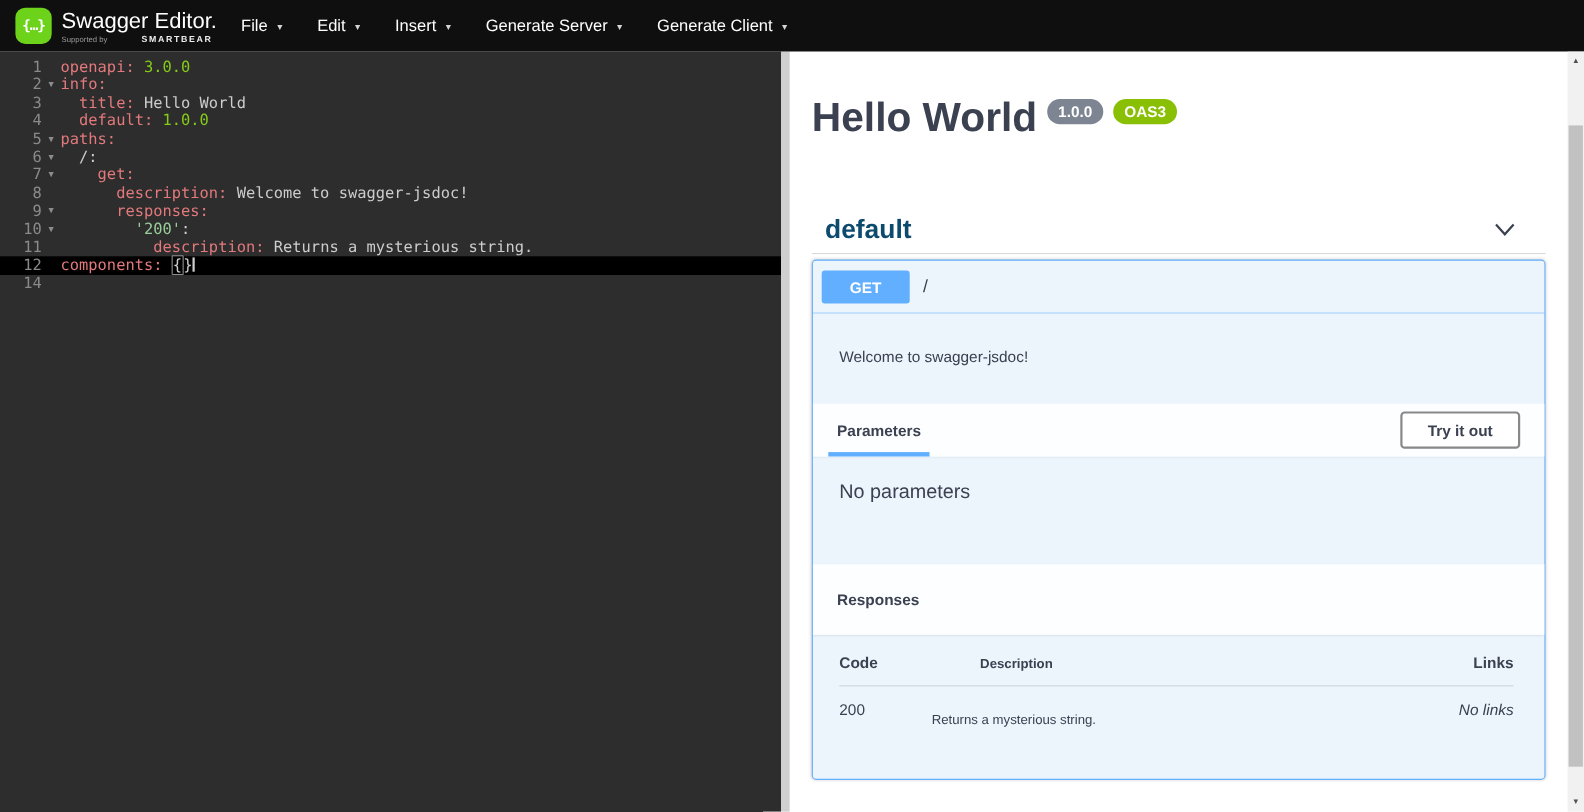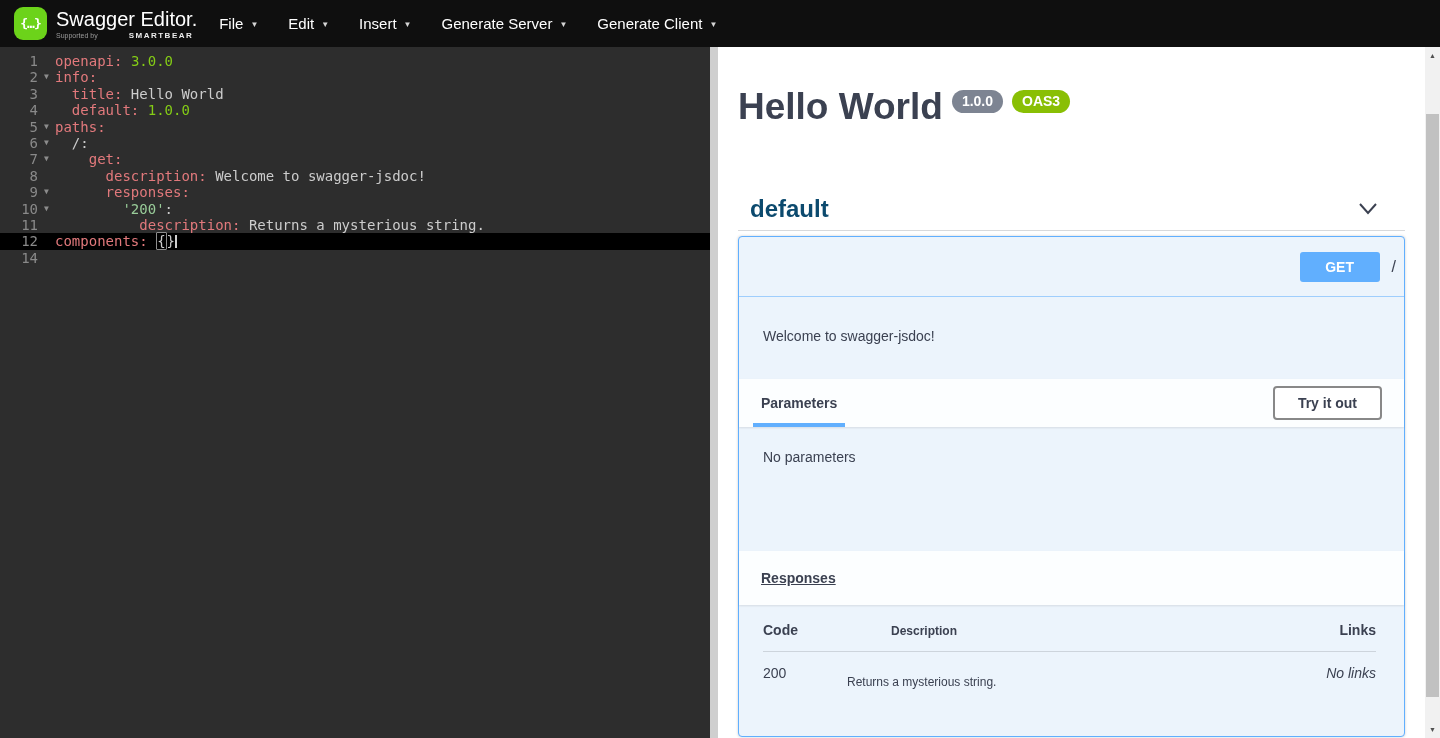--- a/index.html
+++ b/index.html
@@ -51,38 +51,38 @@
   .pill.version { background:var(--badge-gray,#7d8492); }
   .pill.oas { background:var(--badge-green,#89bf04); }
 
   .tag-header { margin-top:71px; display:flex; align-items:center; justify-content:space-between;
                 padding:0 7px 0 12px; border-bottom:1px solid #d8d9db; height:35px; cursor:pointer; }
   .tag-title { font-size:24px; font-weight:bold; color:#0c4a6e; position:relative; top:-4px; }
   .chevron { margin-right:20px; position:relative; top:-4px; }
 
   .opblock { margin-top:5px; border:1px solid var(--get-blue,#61affe); border-radius:4px;
              background:#ecf4fc; box-shadow:0 0 3px rgba(0,0,0,.19); }
-  .op-summary { height:60px; display:flex; align-items:center; padding:0 8px;
-                border-bottom:1px solid rgba(97,175,254,.55); cursor:pointer;justify-content:flex-end; }
+  .op-summary { height:48px; display:flex; align-items:center; padding:0 8px;
+                border-bottom:1px solid rgba(97,175,254,.55); cursor:pointer; }
   .method-btn { background:var(--get-blue,#61affe); color:#fff; width:80px; text-align:center;
                 padding:7px 0; border-radius:3px; font-size:14px; font-weight:bold; border:none; }
   .op-path { margin-left:12px; font-size:16px; color:#3b4151; }
   .op-desc { height:82px; padding:31px 15px 0 24px; font-size:14px; }
 
   .sec-header { background:rgba(255,255,255,.85); box-shadow:0 1px 2px rgba(0,0,0,.1);
                 display:flex; align-items:center; justify-content:space-between; }
   .params-header { height:48px; padding:0 22px; }
   .tab-item { position:relative; height:100%; display:flex; align-items:center; cursor:pointer; }
   .tab-label { font-size:14px; font-weight:bold; color:#3b4151; }
   .tab-underline { position:absolute; bottom:0; left:-8px; right:-8px; height:4px;
                    background:var(--get-blue,#61affe); }
   .try-btn { background:#fff; border:2px solid #888; border-radius:4px; color:#3b4151;
              font-size:14px; font-weight:bold; padding:7px 23px; font-family:inherit; cursor:pointer; }
-  .params-body { height:124px; padding:22px 24px 0; font-size:14px; }
-  .resp-header { height:54px; padding:0 22px;text-decoration:underline; }
+  .params-body { height:98px; padding:22px 24px 0; font-size:18px; }
+  .resp-header { height:64px; padding:0 22px; }
   .resp-body { height:131px; padding:17px 28px 0 24px; }
 
   .resp-thead { display:flex; padding-bottom:13px; border-bottom:1px solid #cdd4dc;gap:44px; }
   .resp-row { display:flex; padding-top:13px; }
   .col-code { width:84px; flex:none; font-size:14px; }
   .resp-thead .col-code { font-weight:bold; }
   .col-desc { flex:1; font-size:12px; }
   .resp-thead .col-desc { font-weight:bold; padding-top:2px; }
   .resp-row .col-desc { padding-top:10px; }
   .col-links { flex:none; font-size:14px; text-align:right; }

